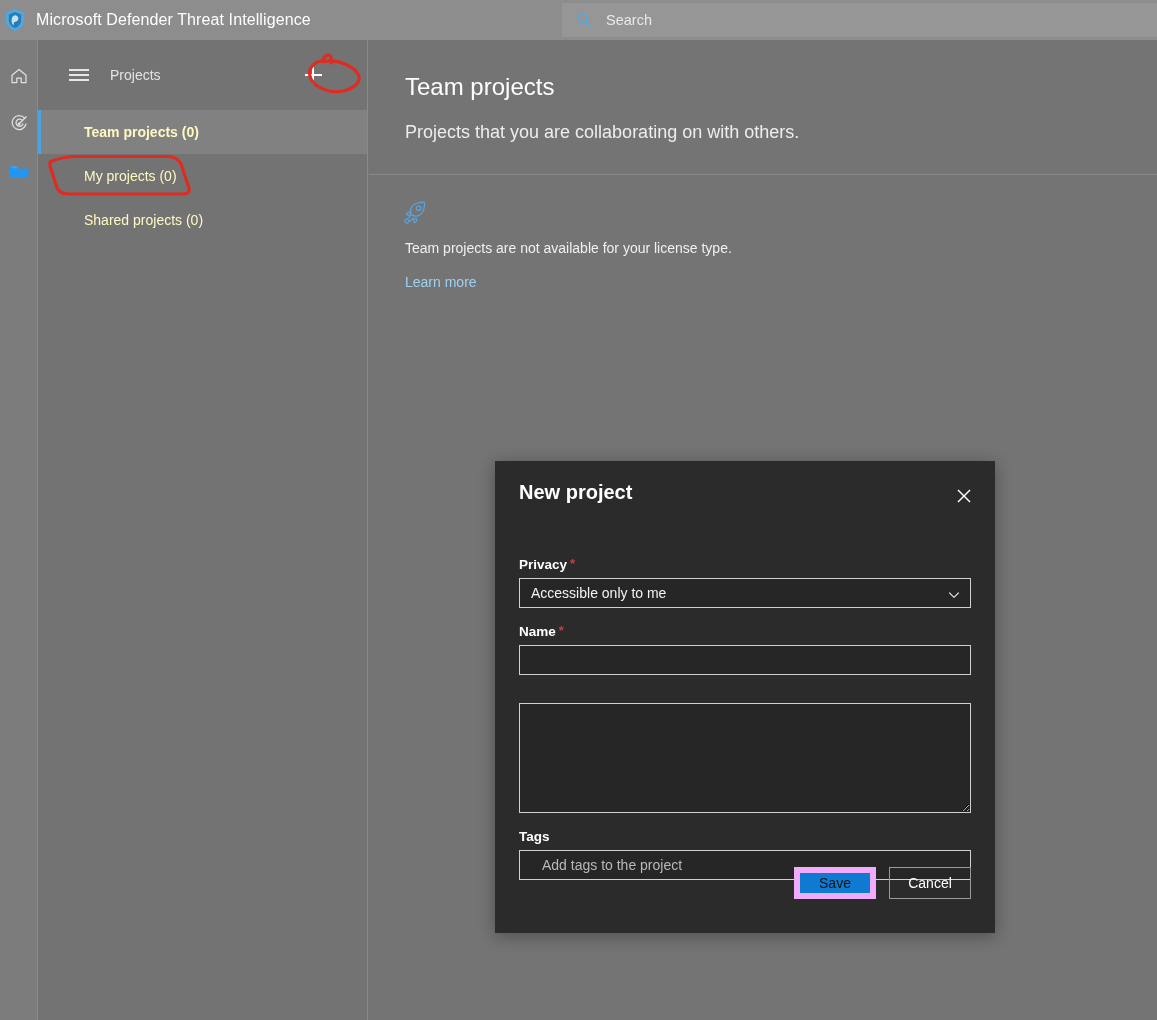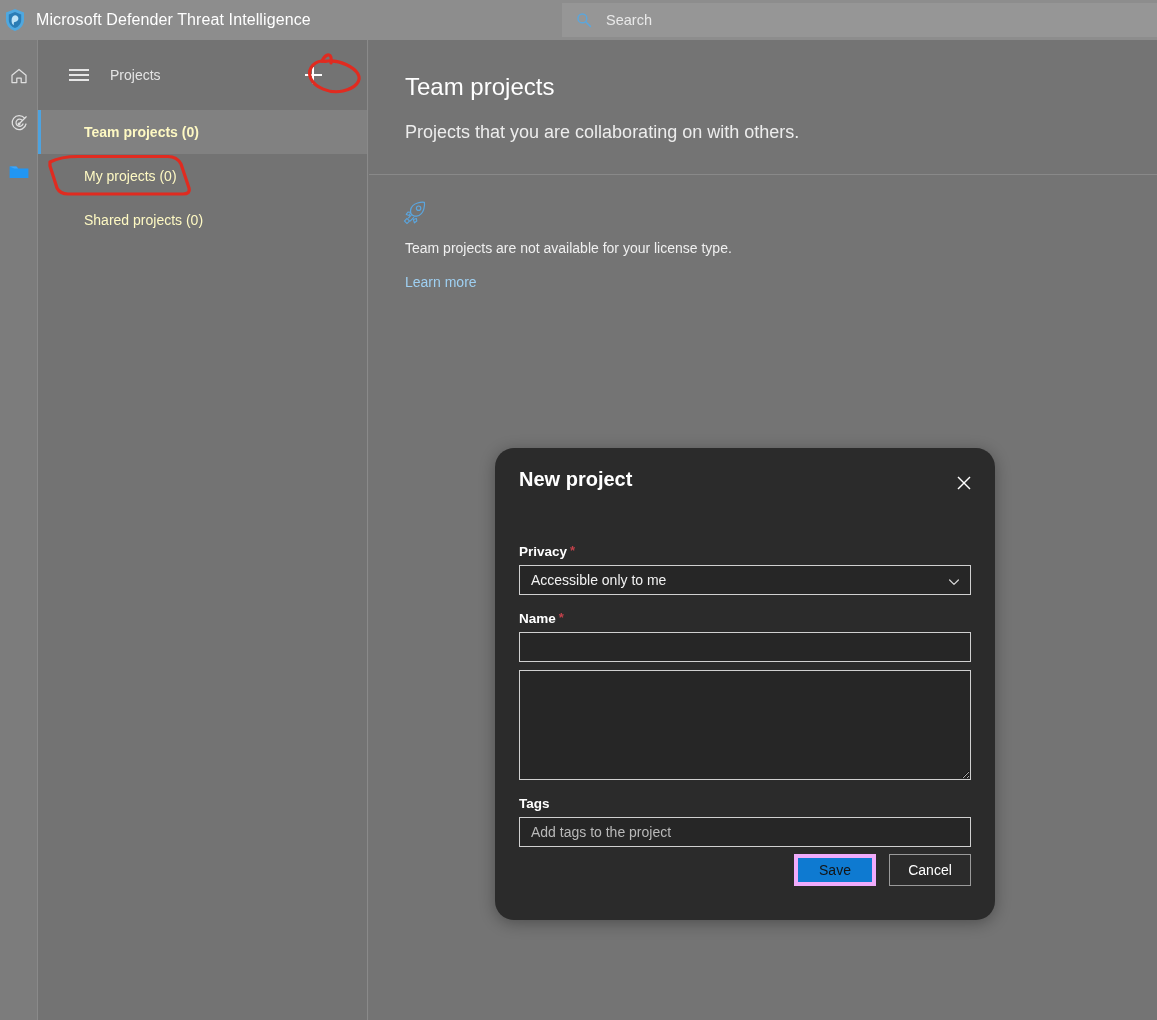--- a/index.html
+++ b/index.html
@@ -112,24 +112,23 @@
     position: absolute; left: 36px; top: 234px;
     font-size: 14px; color: #9fd0f2; text-decoration: none; cursor: pointer;
   }
 
   
   .annot { position: absolute; pointer-events: none; overflow: visible; }
   .annot path { fill: none; stroke: #e02b20; stroke-width: 3.2; stroke-linecap: round; stroke-linejoin: round; }
 
   
   .modal {
-    position: absolute; left: 495px; top: 448px; width: 500px; height: 472px;
+    position: absolute; left: 495px; top: 461px; width: 500px; height: 472px;
     background: #2b2b2b;
     box-shadow: 0 3px 16px rgba(0,0,0,.32);
-    border-radius: 19px;
   }
   .modal-title {
     position: absolute; left: 24px; top: 20px;
     font-size: 20px; color: #ffffff; font-weight: 600;
   }
   .modal-close {
     position: absolute; right: 17px; top: 21px;
     width: 28px; height: 28px; display: flex; align-items: center; justify-content: center;
     cursor: pointer;
   }
@@ -149,42 +148,42 @@
     font-family: "Liberation Sans", sans-serif;
   }
   .chev {
     position: absolute; right: 11px; top: 50%; transform: translateY(-50%);
     width: 12px; height: 12px; pointer-events: none;
   }
 
   .text-input {
     width: 452px; height: 30px; background: #262626;
     border: 1px solid #d0d0d0; color: #c4b5fd; font-size: 14px;
-    padding: 0 11px; outline: none; display: block; margin-bottom: 8px;
+    padding: 0 22px; outline: none; display: block; margin-bottom: 28px;
     font-family: "Liberation Sans", sans-serif;
   }
   .text-input::placeholder { color: #b9b9b9; opacity: 1; }
 
   .textarea {
     width: 452px; height: 110px; background: #262626;
     border: 1px solid #d0d0d0; color: #f2f2f2; font-size: 14px;
     padding: 7px 11px; outline: none; display: block; margin-bottom: 16px;
     resize: vertical; font-family: "Liberation Sans", sans-serif;
   }
 
   .modal-actions {
     position: absolute; right: 24px; bottom: 34px;
     display: flex; gap: 13px;
   }
   .btn {
     height: 32px; min-width: 82px; font-size: 14px; cursor: pointer;
     font-family: "Liberation Sans", sans-serif;
     display: flex; align-items: center; justify-content: center;
   }
-  .btn-primary { background: #0e7ad1; border: 4px solid #f0abfc; color: #141414; font-weight: 400; text-align: right; }
+  .btn-primary { background: #0e7ad1; border: 6px solid #f0abfc; color: #141414; font-weight: 400; text-align: right; }
   .btn-secondary { background: transparent; border: 1px solid #9a9a9a; color: #ffffff; }
 </style>
 </head>
 <body>
 
 <div id="app">
 
   <div class="topbar">
     <span class="brand-shield">
       <svg width="22" height="24" viewBox="0 0 22 24">

